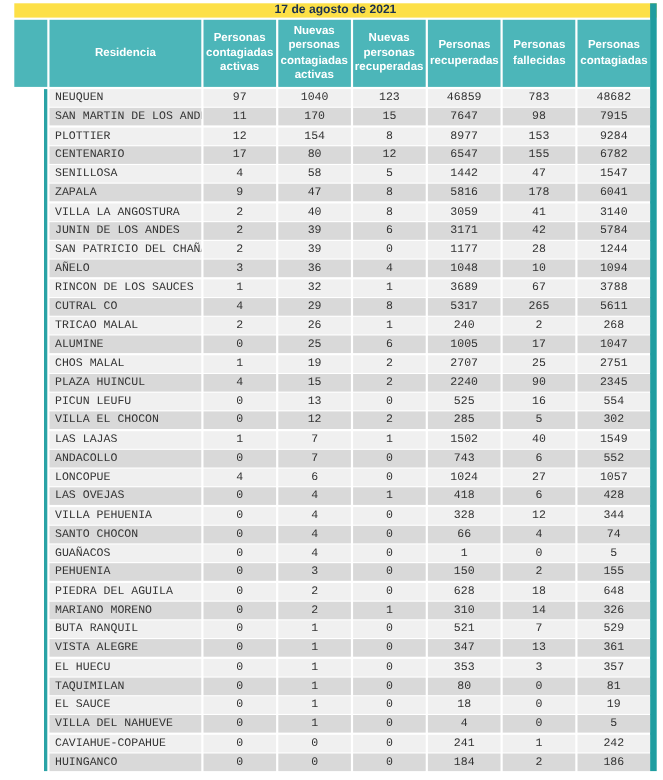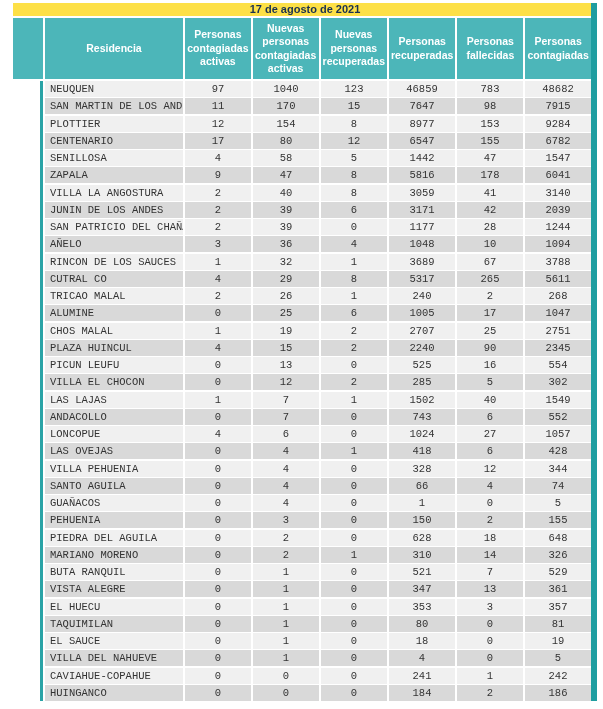--- a/index.html
+++ b/index.html
@@ -161,21 +161,21 @@
         <div class="cell num row-light">3059</div>
         <div class="cell num row-light">41</div>
         <div class="cell num row-light">3140</div>
         <div class="cell spacer"></div>
         <div class="cell name row-dark">JUNIN DE LOS ANDES</div>
         <div class="cell num row-dark">2</div>
         <div class="cell num row-dark">39</div>
         <div class="cell num row-dark">6</div>
         <div class="cell num row-dark">3171</div>
         <div class="cell num row-dark">42</div>
-        <div class="cell num row-dark">2039</div>
+        <div class="cell num row-dark">5784</div>
         <div class="cell spacer"></div>
         <div class="cell name row-light">SAN PATRICIO DEL CHAÑAR</div>
         <div class="cell num row-light">2</div>
         <div class="cell num row-light">39</div>
         <div class="cell num row-light">0</div>
         <div class="cell num row-light">1177</div>
         <div class="cell num row-light">28</div>
         <div class="cell num row-light">1244</div>
         <div class="cell spacer"></div>
         <div class="cell name row-dark">AÑELO</div>
@@ -283,21 +283,21 @@
         <div class="cell num row-dark">428</div>
         <div class="cell spacer"></div>
         <div class="cell name row-light">VILLA PEHUENIA</div>
         <div class="cell num row-light">0</div>
         <div class="cell num row-light">4</div>
         <div class="cell num row-light">0</div>
         <div class="cell num row-light">328</div>
         <div class="cell num row-light">12</div>
         <div class="cell num row-light">344</div>
         <div class="cell spacer"></div>
-        <div class="cell name row-dark">SANTO AGUILA</div>
+        <div class="cell name row-dark">SANTO CHOCON</div>
         <div class="cell num row-dark">0</div>
         <div class="cell num row-dark">4</div>
         <div class="cell num row-dark">0</div>
         <div class="cell num row-dark">66</div>
         <div class="cell num row-dark">4</div>
         <div class="cell num row-dark">74</div>
         <div class="cell spacer"></div>
         <div class="cell name row-light">GUAÑACOS</div>
         <div class="cell num row-light">0</div>
         <div class="cell num row-light">4</div>

